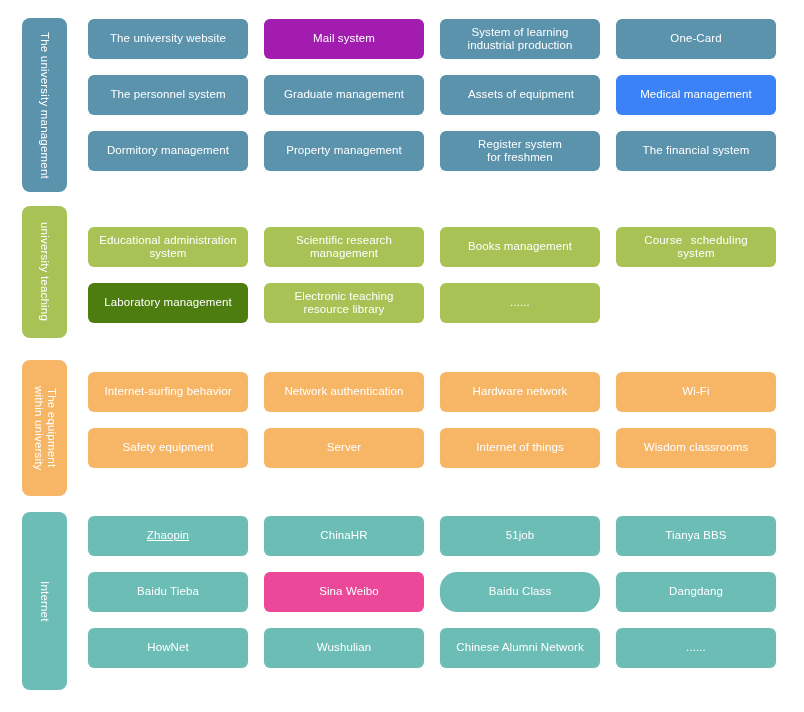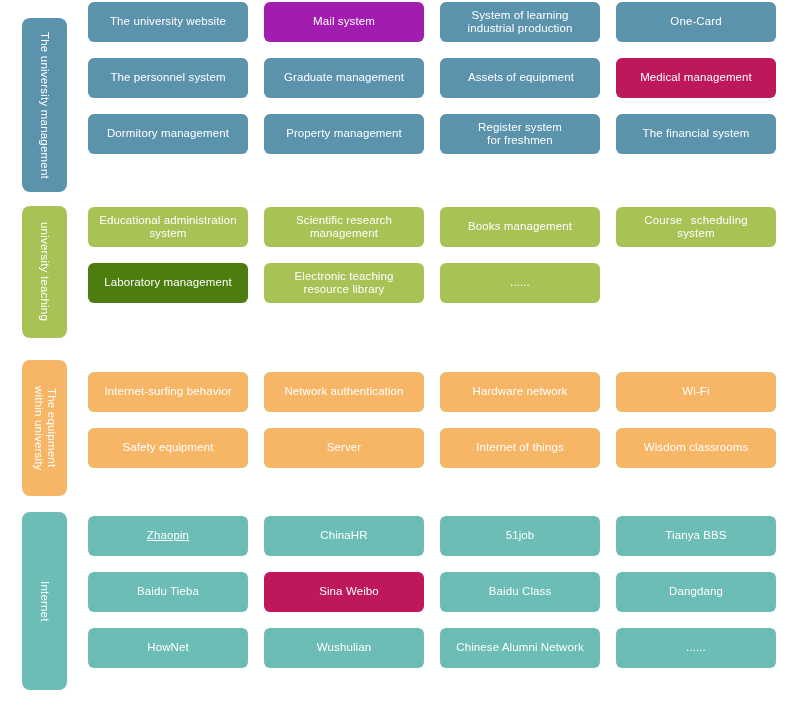--- a/index.html
+++ b/index.html
@@ -84,46 +84,46 @@
 
   
 </style>
 </head>
 <body style="background: rgb(255, 255, 255);">
 
 <div id="diagram">
     <div class="band-label" style="top: 18px; height: 174px; background: rgb(91, 147, 173);">
       <span class="band-label-text">The university management</span>
     </div>
-    <div class="rows" style="top: 2px;">
+    <div class="rows" style="top: 19px;">
       <div class="row">
         <div class="item" style="background: rgb(91, 147, 173); color: rgb(255, 255, 255);">The university website</div>
         <div class="item" style="background: #a21caf; color: rgb(255, 255, 255);">Mail system</div>
         <div class="item" style="background: rgb(91, 147, 173); color: rgb(255, 255, 255);">System of learning
 industrial production</div>
         <div class="item" style="background: rgb(91, 147, 173); color: rgb(255, 255, 255);">One-Card</div>
       </div>
       <div class="row">
         <div class="item" style="background: rgb(91, 147, 173); color: rgb(255, 255, 255);">The personnel system</div>
         <div class="item" style="background: rgb(91, 147, 173); color: rgb(255, 255, 255);">Graduate management</div>
         <div class="item" style="background: rgb(91, 147, 173); color: rgb(255, 255, 255); padding-left: 8px;">Assets of equipment</div>
-        <div class="item" style="background: #be185d; color: rgb(255, 255, 255);">Medical management</div>
+        <div class="item" style="background: #3b82f6; color: rgb(255, 255, 255);">Medical management</div>
       </div>
       <div class="row">
         <div class="item" style="background: rgb(91, 147, 173); color: rgb(255, 255, 255);">Dormitory management</div>
         <div class="item" style="background: rgb(91, 147, 173); color: rgb(255, 255, 255);">Property management</div>
         <div class="item" style="background: rgb(91, 147, 173); color: rgb(255, 255, 255);">Register system
 for freshmen</div>
         <div class="item" style="background: rgb(91, 147, 173); color: rgb(255, 255, 255);">The financial system</div>
       </div>
     </div>
     <div class="band-label" style="top: 206px; height: 132px; background: rgb(168, 194, 85);">
       <span class="band-label-text">university teaching</span>
     </div>
-    <div class="rows" style="top: 207px;">
+    <div class="rows" style="top: 227px;">
       <div class="row">
         <div class="item" style="background: rgb(168, 194, 85); color: rgb(255, 255, 255);">Educational administration
 system</div>
         <div class="item" style="background: rgb(168, 194, 85); color: rgb(255, 255, 255);">Scientific research
 management</div>
         <div class="item" style="background: rgb(168, 194, 85); color: rgb(255, 255, 255);">Books management</div>
         <div class="item wide-space" style="background: rgb(168, 194, 85); color: rgb(255, 255, 255);">Course scheduling system</div>
       </div>
       <div class="row">
         <div class="item" style="background: #4d7c0f; color: rgb(255, 255, 255);">Laboratory management</div>
@@ -156,22 +156,22 @@
     </div>
     <div class="rows" style="top: 516px;">
       <div class="row">
         <div class="item" style="background: rgb(107, 189, 182); color: rgb(255, 255, 255); text-decoration: underline;">Zhaopin</div>
         <div class="item" style="background: rgb(107, 189, 182); color: rgb(255, 255, 255);">ChinaHR</div>
         <div class="item" style="background: rgb(107, 189, 182); color: rgb(255, 255, 255);">51job</div>
         <div class="item" style="background: rgb(107, 189, 182); color: rgb(255, 255, 255);">Tianya BBS</div>
       </div>
       <div class="row">
         <div class="item" style="background: rgb(107, 189, 182); color: rgb(255, 255, 255);">Baidu  Tieba</div>
-        <div class="item" style="background: #be185d; color: rgb(255, 255, 255); padding-left: 16px;">Sina Weibo</div>
-        <div class="item" style="background: rgb(107, 189, 182); color: rgb(255, 255, 255);">Baidu Class</div>
+        <div class="item" style="background: #ec4899; color: rgb(255, 255, 255); padding-left: 16px;">Sina Weibo</div>
+        <div class="item" style="background: rgb(107, 189, 182); color: rgb(255, 255, 255); border-radius: 17px;">Baidu Class</div>
         <div class="item" style="background: rgb(107, 189, 182); color: rgb(255, 255, 255);">Dangdang</div>
       </div>
       <div class="row">
         <div class="item" style="background: rgb(107, 189, 182); color: rgb(255, 255, 255);">HowNet</div>
         <div class="item" style="background: rgb(107, 189, 182); color: rgb(255, 255, 255);">Wushulian</div>
         <div class="item" style="background: rgb(107, 189, 182); color: rgb(255, 255, 255);">Chinese Alumni Network</div>
         <div class="item" style="background: rgb(107, 189, 182); color: rgb(255, 255, 255);">......</div>
       </div>
     </div>
   </div>

